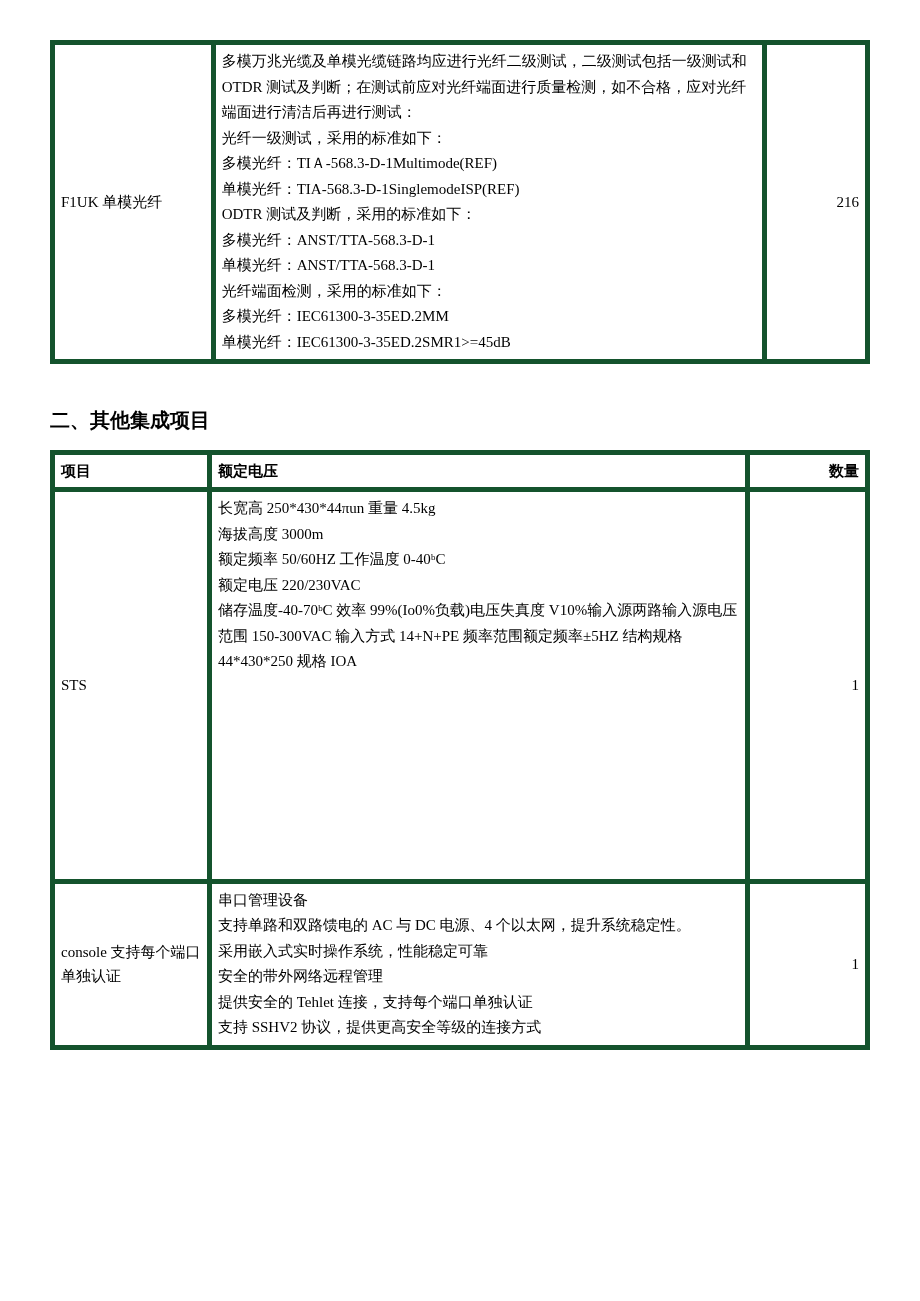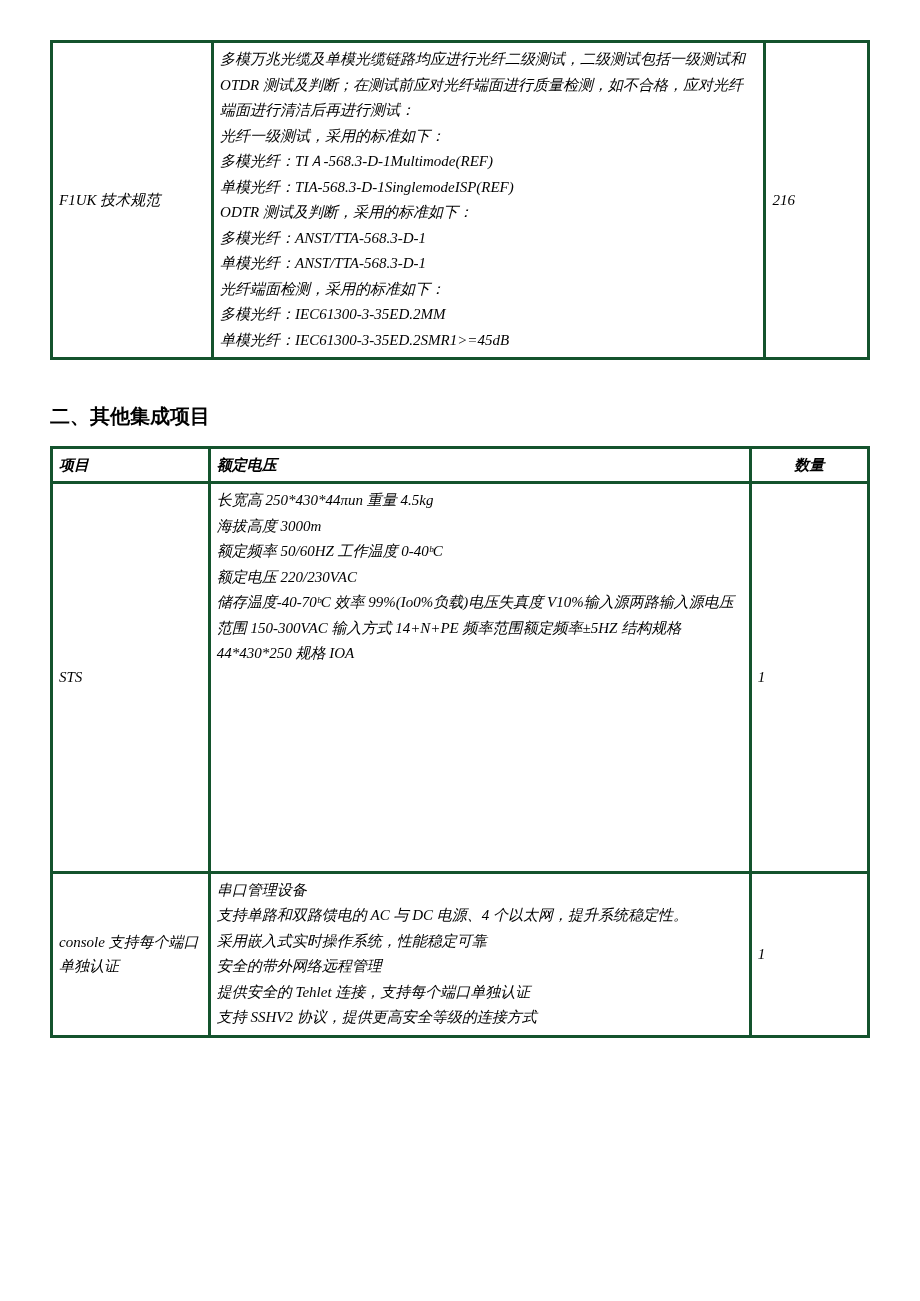--- a/index.html
+++ b/index.html
@@ -14,38 +14,37 @@
   .page {
     width: 820px;
     margin: 0 auto;
   }
   table {
     border-collapse: collapse;
     width: 100%;
     margin-bottom: 40px;
   }
   table.spec td, table.spec th {
-    border: 3px solid #14532d;
+    border: 5px solid #14532d;
     padding: 4px 6px;
     vertical-align: middle;
     text-align: left;
-    font-style: italic;
   }
   table.spec .col-project {
     width: 140px;
   }
   table.spec .col-spec {
     width: 480px;
   }
   table.spec .col-qty {
     width: 90px;
-    text-align: center;
+    text-align: right;
   }
   table.spec td.qty {
-    text-align: left;
+    text-align: right;
   }
   .spec-content {
     white-space: pre-wrap;
     line-height: 1.7;
   }
   h2.section-heading {
     font-family: "SimHei", "黑体", sans-serif;
     font-size: 20px;
     font-weight: bold;
     margin: 27px 0 14px 0;
@@ -60,21 +59,21 @@
 <div class="page">
 
   <table class="spec">
     <colgroup>
       <col class="col-project">
       <col class="col-spec">
       <col class="col-qty">
     </colgroup>
     <tbody>
       <tr>
-        <td>F1UK 技术规范</td>
+        <td>F1UK 单模光纤</td>
         <td>
             <div class="spec-content">多模万兆光缆及单模光缆链路均应进行光纤二级测试，二级测试包括一级测试和 OTDR 测试及判断；在测试前应对光纤端面进行质量检测，如不合格，应对光纤端面进行清洁后再进行测试：
 光纤一级测试，采用的标准如下：
 多模光纤：TIＡ-568.3-D-1Multimode(REF)
 单模光纤：TIA-568.3-D-1SinglemodeISP(REF)
 ODTR 测试及判断，采用的标准如下：
 多模光纤：ANST/TTA-568.3-D-1
 单模光纤：ANST/TTA-568.3-D-1
 光纤端面检测，采用的标准如下：
 多模光纤：IEC61300-3-35ED.2MM

